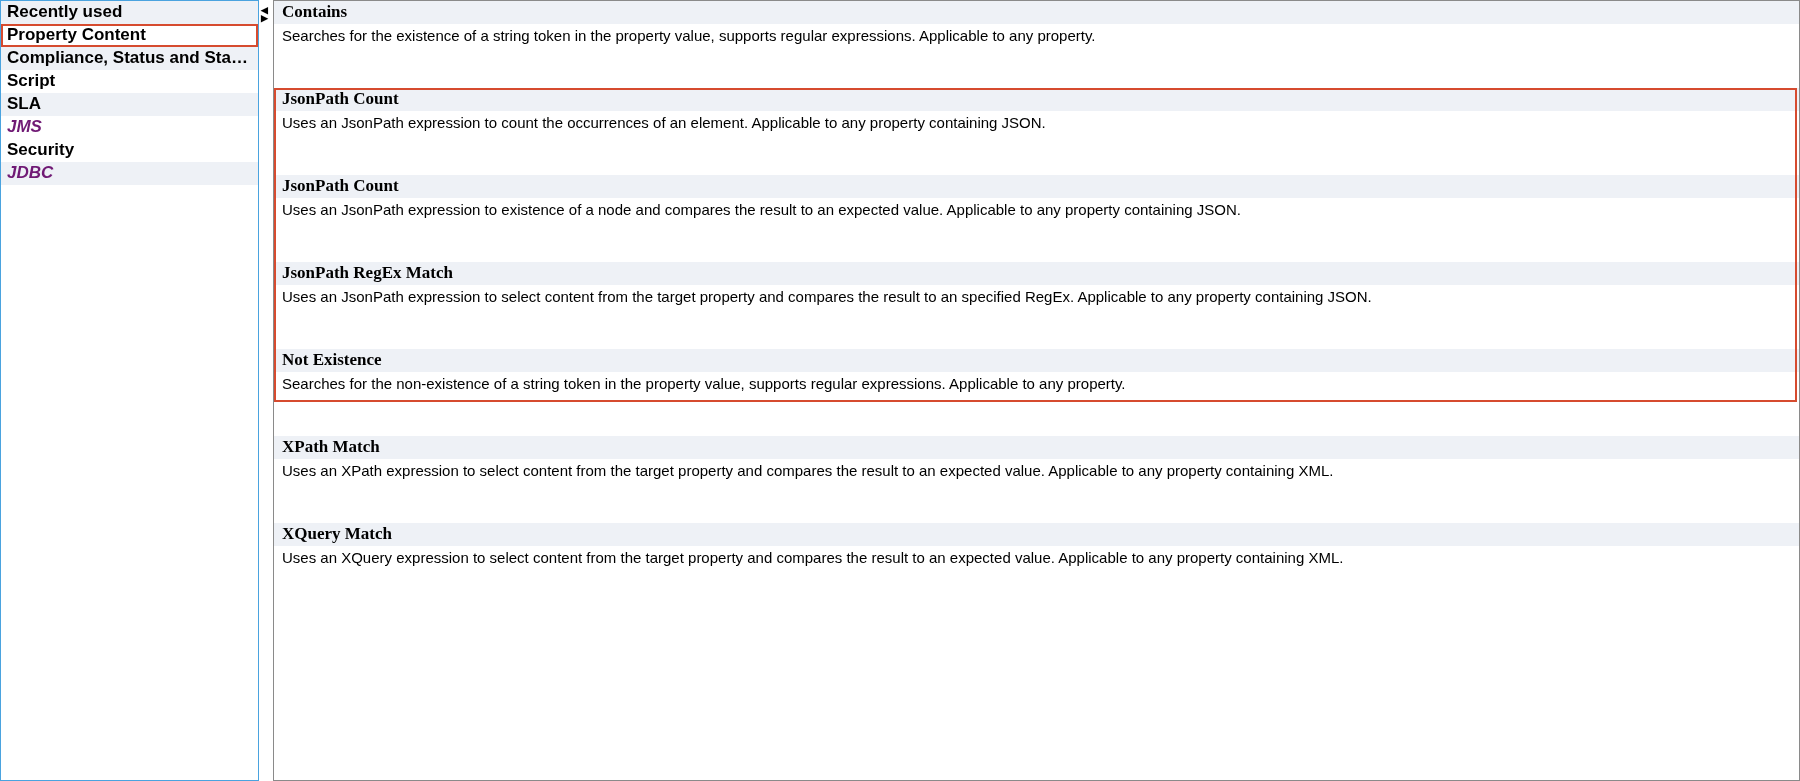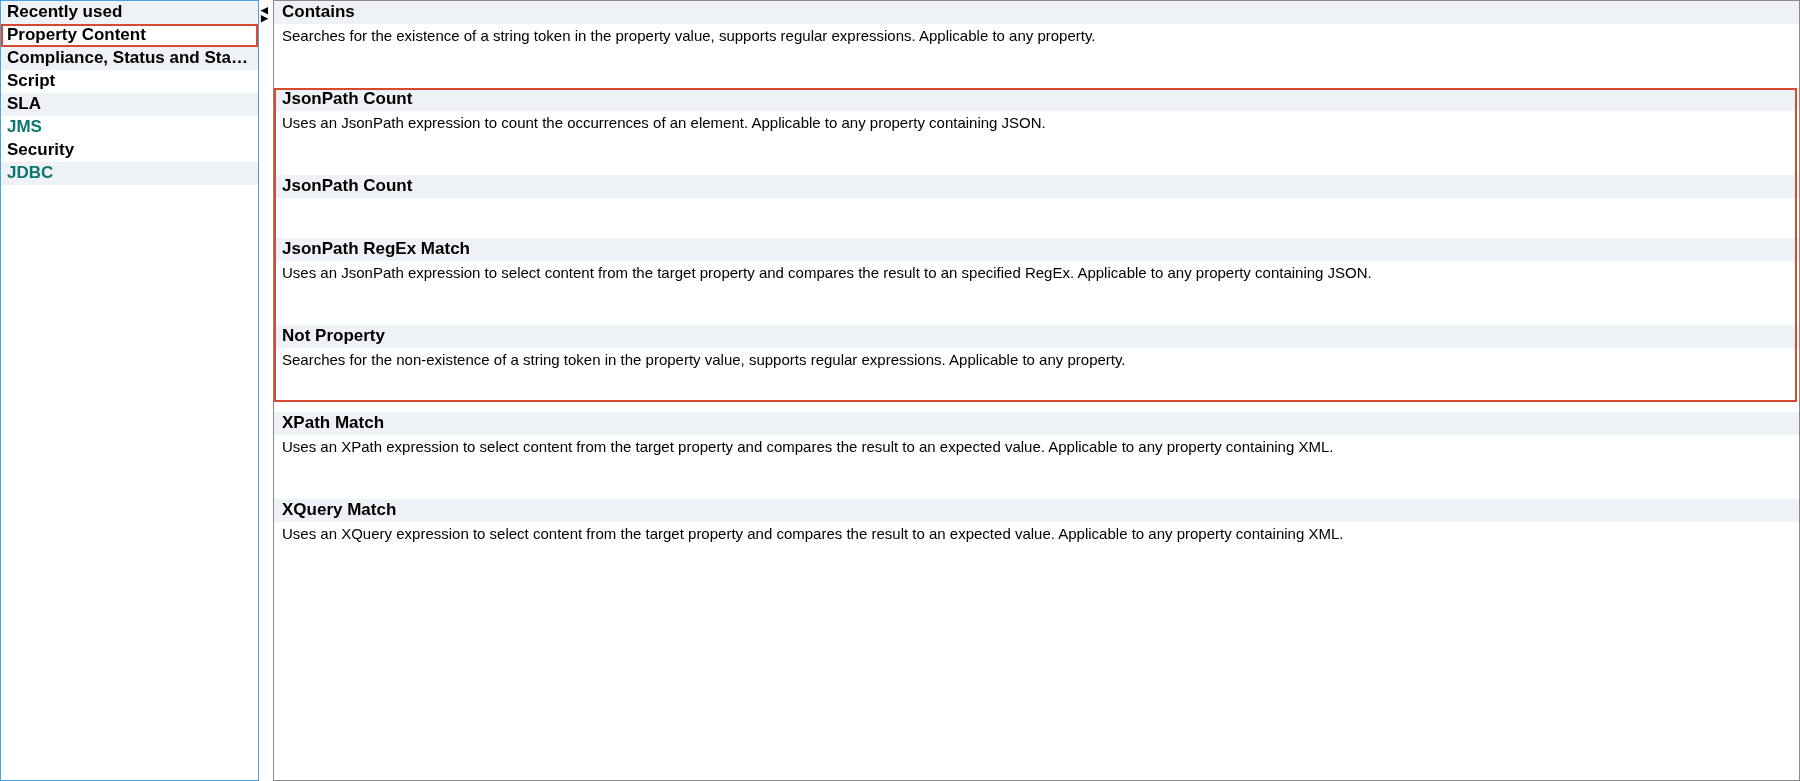--- a/index.html
+++ b/index.html
@@ -24,21 +24,21 @@
     padding: 1px 6px 2px 6px;
     font-weight: bold;
     font-size: 17px;
     white-space: nowrap;
     overflow: hidden;
     text-overflow: ellipsis;
     cursor: default;
     line-height: 20px;
   }
   .sidebar-item.alt { background: #eef1f6; }
-  .sidebar-item.dim { color: #0f766e; }
+  .sidebar-item.dim { color: #701a75; font-style: italic; }
   .sidebar-item.selected {
     outline: 2px solid #d64b2f;
     outline-offset: -2px;
     background: #fff;
   }
   .splitter {
     width: 14px;
     position: relative;
     background: #fff;
     user-select: none;
@@ -62,20 +62,21 @@
   .entry {
     padding: 0 0 40px 0;
   }
   .entry:last-child { padding-bottom: 10px; }
   .entry-title {
     font-weight: bold;
     font-size: 17px;
     background: #eef1f6;
     padding: 1px 8px 2px 8px;
     line-height: 20px;
+    font-family: Liberation Serif, serif;
   }
   .entry-desc {
     font-size: 15px;
     padding: 1px 8px 2px 8px;
     line-height: 21px;
   }
   .highlight-box {
     position: absolute;
     border: 2px solid #d64b2f;
     pointer-events: none;
@@ -108,27 +109,28 @@
         <div class="entry" id="entry-0">
           <div class="entry-title">Contains</div>
           <div class="entry-desc">Searches for the existence of a string token in the property value, supports regular expressions. Applicable to any property.</div>
         </div>
         <div class="entry" id="entry-1">
           <div class="entry-title">JsonPath Count</div>
           <div class="entry-desc">Uses an JsonPath expression to count the occurrences of an element. Applicable to any property containing JSON.</div>
         </div>
         <div class="entry" id="entry-3">
           <div class="entry-title">JsonPath Count</div>
+          <div class="entry-desc">Uses an JsonPath expression to existence of a node and compares the result to an expected value. Applicable to any property containing JSON.</div>
         </div>
         <div class="entry" id="entry-4">
           <div class="entry-title">JsonPath RegEx Match</div>
           <div class="entry-desc">Uses an JsonPath expression to select content from the target property and compares the result to an specified RegEx. Applicable to any property containing JSON.</div>
         </div>
         <div class="entry" id="entry-5">
-          <div class="entry-title">Not Property</div>
+          <div class="entry-title">Not Existence</div>
           <div class="entry-desc">Searches for the non-existence of a string token in the property value, supports regular expressions. Applicable to any property.</div>
         </div>
         <div class="entry" id="entry-6">
           <div class="entry-title">XPath Match</div>
           <div class="entry-desc">Uses an XPath expression to select content from the target property and compares the result to an expected value. Applicable to any property containing XML.</div>
         </div>
         <div class="entry" id="entry-7">
           <div class="entry-title">XQuery Match</div>
           <div class="entry-desc">Uses an XQuery expression to select content from the target property and compares the result to an expected value. Applicable to any property containing XML.</div>
         </div>

